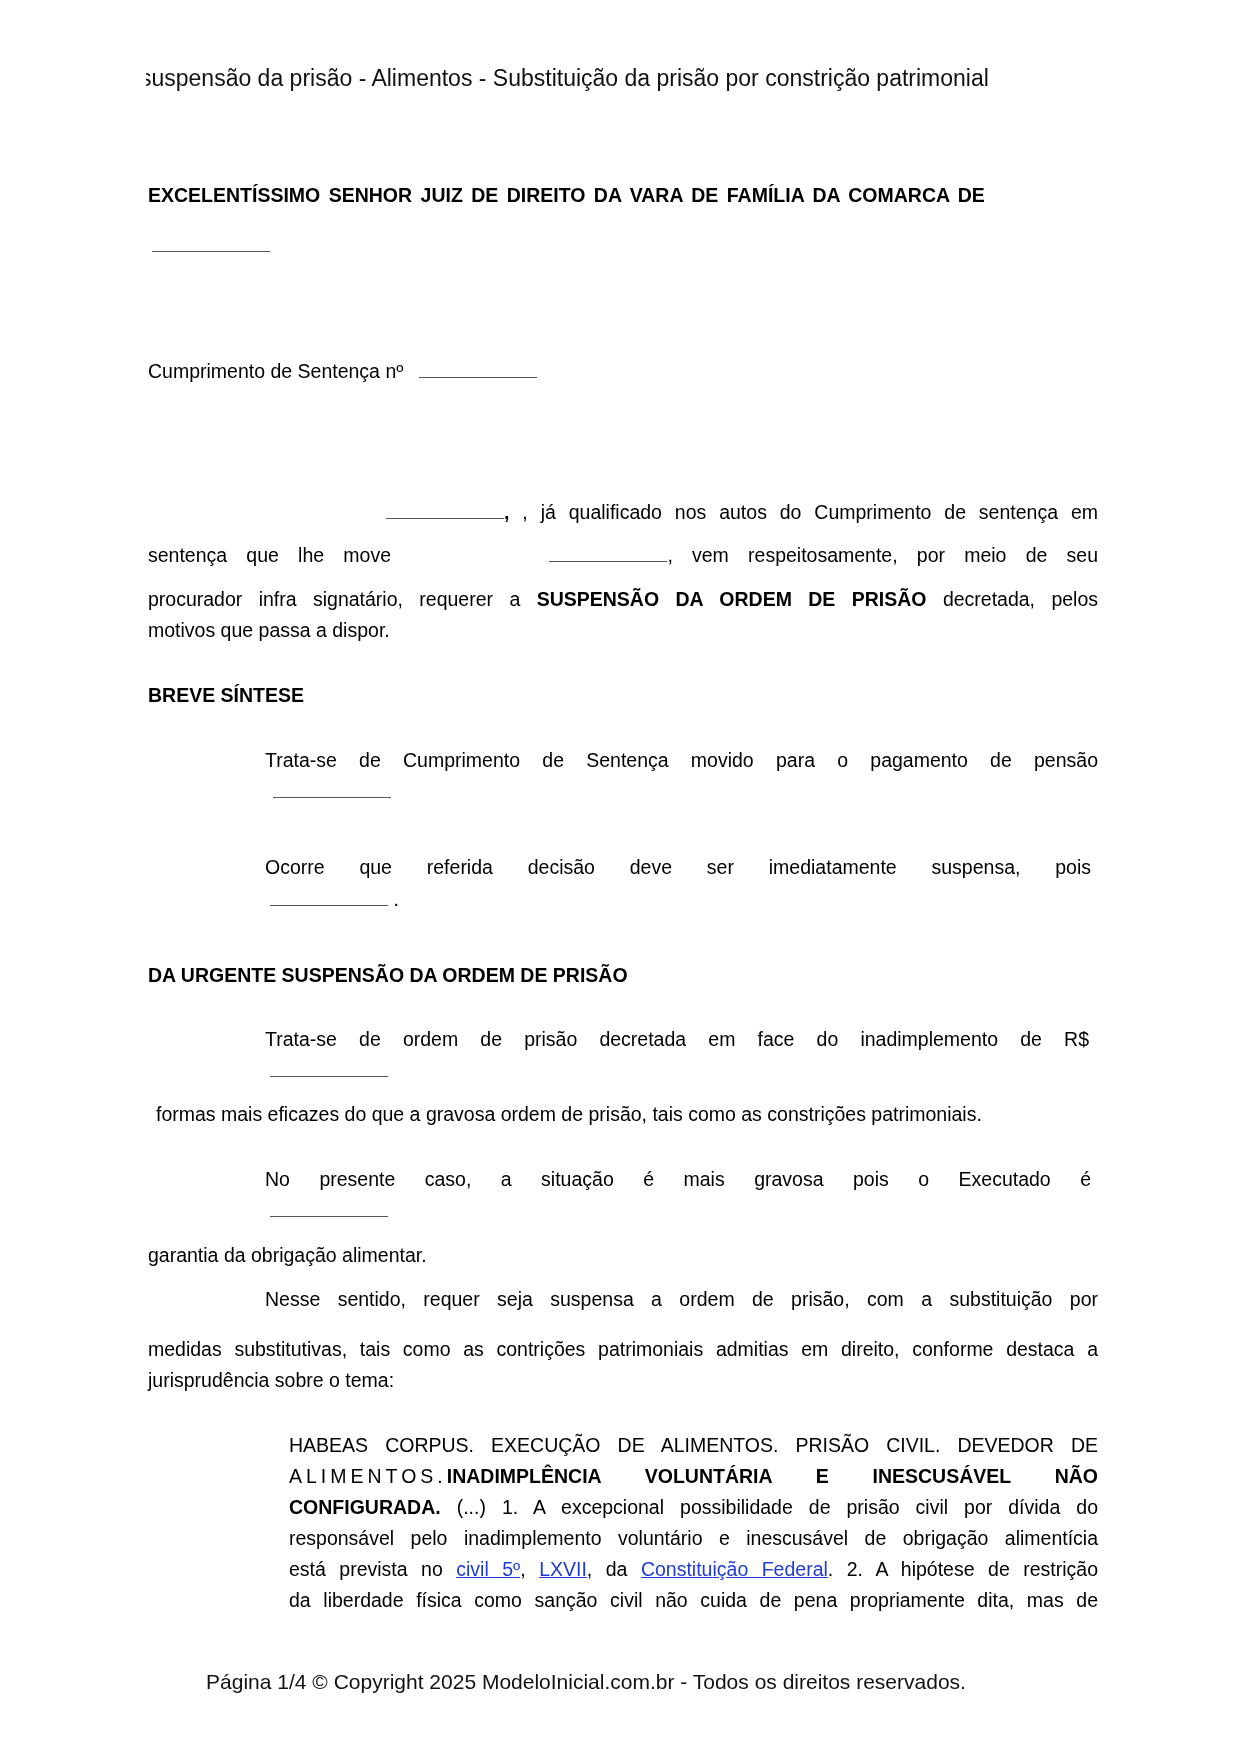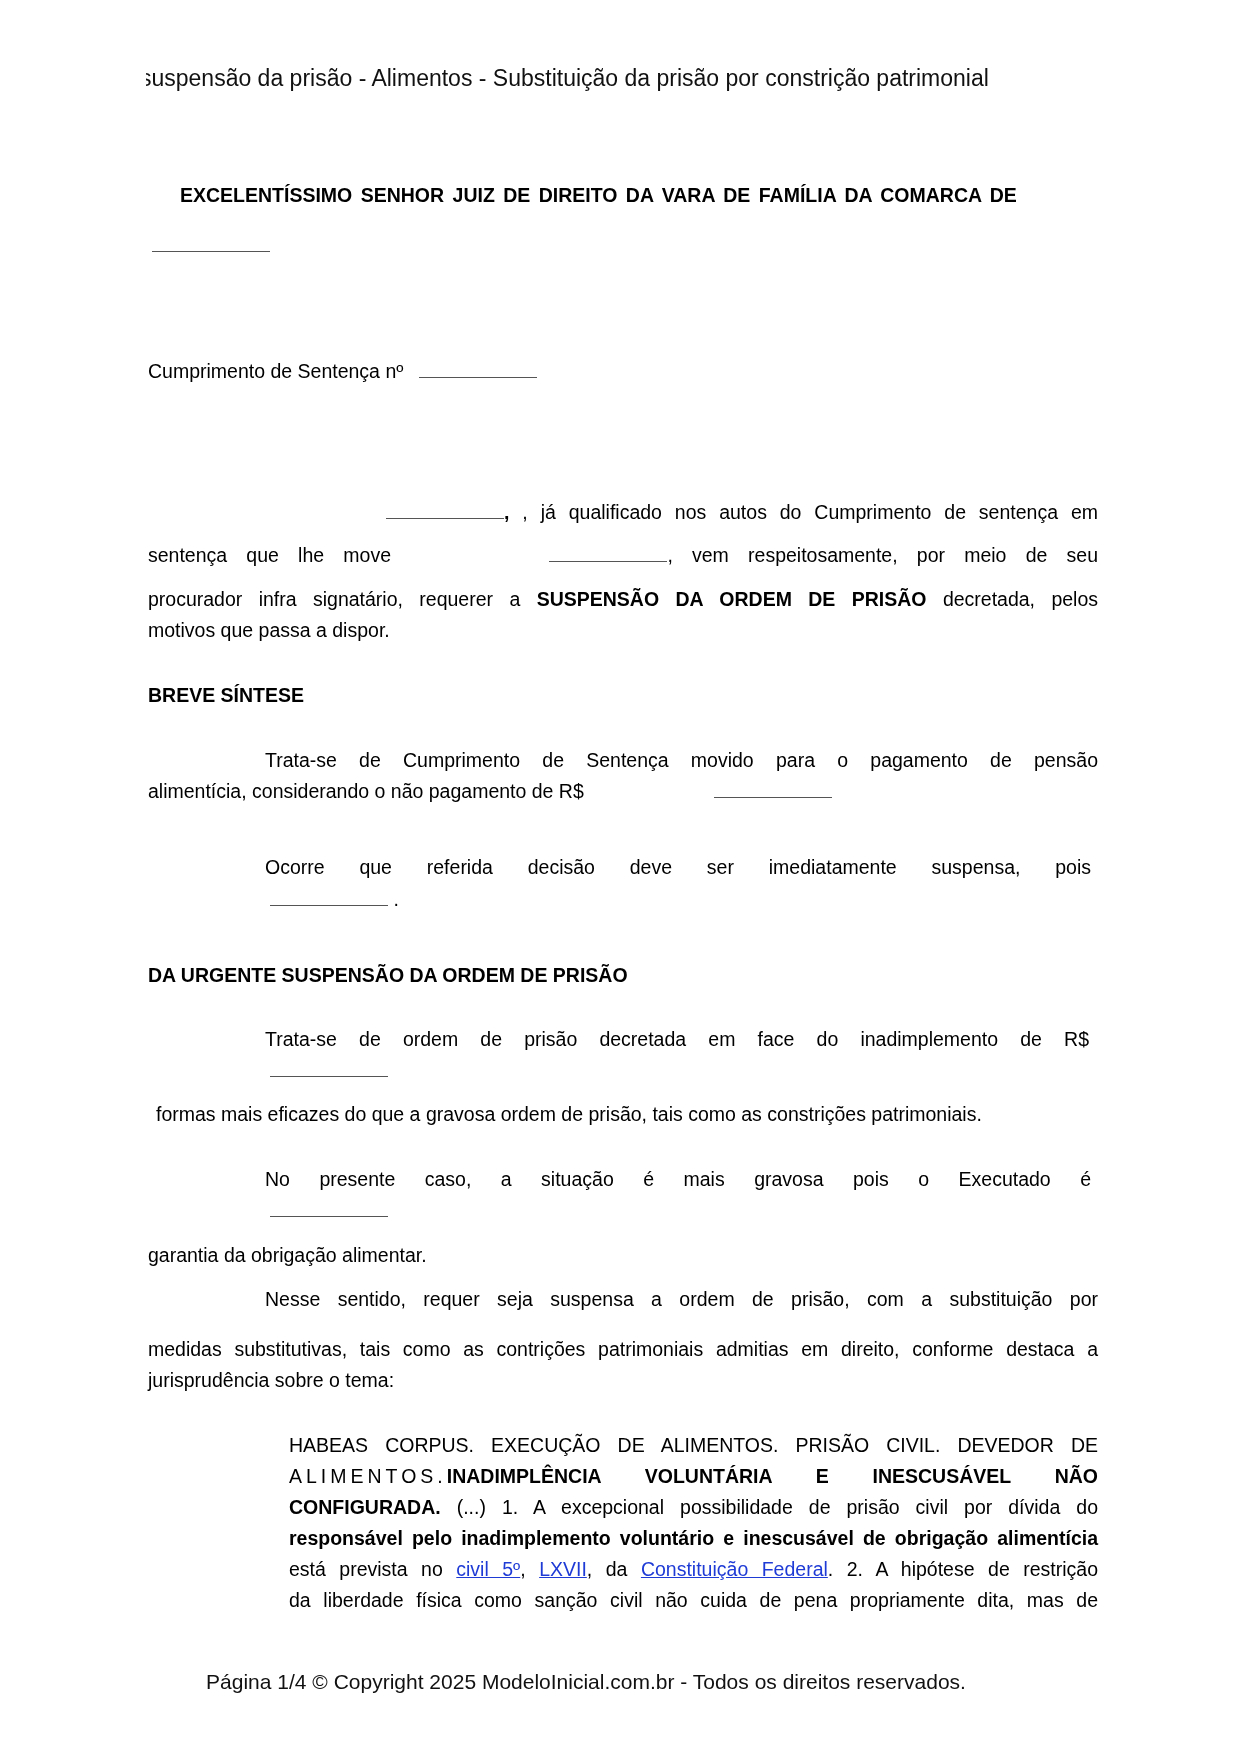--- a/index.html
+++ b/index.html
@@ -6,21 +6,21 @@
   body { width: 1240px; height: 1754px; position: relative; overflow: hidden;
          font-family: "Liberation Sans", sans-serif; color: #000; }
   .header { position: absolute; left: 146px; top: 60px; width: 946px; height: 36px;
             overflow: hidden; white-space: nowrap; }
   .header span { display: inline-block; margin-left: -116px; font-size: 23px; line-height: 36px; color: #111; }
   .abs { position: absolute; }
   .blank { display: inline-block; border-bottom: 1px solid #555; height: 0; vertical-align: baseline; }
   .t { font-size: 19.5px; line-height: 30px; }
   .b { font-weight: bold; }
   .just { text-align: justify; text-align-last: justify; }
-  .title { left: 148px; top: 184px; width: 942px; font-size: 19.5px; font-weight: bold; white-space: nowrap; word-spacing: 3px; margin-left: 32px; }
+  .title { left: 148px; top: 184px; width: 942px; font-size: 19.5px; font-weight: bold; white-space: nowrap; word-spacing: 3px; }
   .link { color: #1a0dab; color: #1f3bd6; text-decoration: underline; }
   .footer { position: absolute; top: 1670px; left: 0; width: 1172px; text-align: center; font-size: 21px; color: #111; }
   .spaced { letter-spacing: 4px; }
 </style>
 </head>
 <body>
 
 <div class="header">
   <span>Pedido de suspensão da prisão - Alimentos - Substituição da prisão por constrição patrimonial</span>
 </div>
@@ -47,21 +47,20 @@
 <div class="abs t just" style="left:148px;top:584px;width:950px;">
   <span>procurador infra signatário, requerer a</span>
   <b>SUSPENSÃO DA ORDEM DE PRISÃO</b>
   <span>decretada, pelos</span>
 </div>
 <div class="abs t" style="left:148px;top:615px;">motivos que passa a dispor.</div>
 
 <div class="abs t b" style="left:148px;top:680px;">BREVE SÍNTESE</div>
 <div class="abs t just" style="left:265px;top:745px;width:833px;">Trata-se de Cumprimento de Sentença movido para o pagamento de pensão</div>
 <div class="abs t" style="left:148px;top:776px;">
-  <span>alimentícia, considerando o não pagamento de R$</span>
   <span class="blank" style="width:118px;margin-left:125px;"></span>
 </div>
 <div class="abs t just" style="left:265px;top:852px;width:826px;">Ocorre que referida decisão deve ser imediatamente suspensa, pois</div>
 <div class="abs t" style="left:270px;top:884px;">
   <span class="blank" style="width:118px;"></span>
   <span>.</span>
 </div>
 
 <div class="abs t b" style="left:148px;top:960px;">DA URGENTE SUSPENSÃO DA ORDEM DE PRISÃO</div>
 <div class="abs t just" style="left:265px;top:1024px;width:824px;">Trata-se de ordem de prisão decretada em face do inadimplemento de R$</div>
@@ -81,21 +80,21 @@
 <div class="abs t" style="left:148px;top:1365px;">jurisprudência sobre o tema:</div>
 
 <div class="abs t just" style="left:289px;top:1430px;width:809px;">HABEAS CORPUS. EXECUÇÃO DE ALIMENTOS. PRISÃO CIVIL. DEVEDOR DE</div>
 <div class="abs t just" style="left:289px;top:1461px;width:809px;">
   <span class="spaced">ALIMENTOS.</span><b>INADIMPLÊNCIA VOLUNTÁRIA E INESCUSÁVEL NÃO</b>
 </div>
 <div class="abs t just" style="left:289px;top:1492px;width:809px;">
   <b>CONFIGURADA.</b>
   <span>(...) 1. A excepcional possibilidade de prisão civil por dívida do</span>
 </div>
-<div class="abs t just" style="left:289px;top:1523px;width:809px;font-weight:bold;">responsável pelo inadimplemento voluntário e inescusável de obrigação alimentícia</div>
+<div class="abs t just" style="left:289px;top:1523px;width:809px;">responsável pelo inadimplemento voluntário e inescusável de obrigação alimentícia</div>
 <div class="abs t just" style="left:289px;top:1554px;width:809px;">
   <span>está prevista no</span>
   <a class="link">civil 5º</a><span>,</span>
   <a class="link">LXVII</a><span>, da</span>
   <a class="link">Constituição Federal</a><span>. 2. A hipótese de restrição</span>
 </div>
 <div class="abs t just" style="left:289px;top:1585px;width:809px;">da liberdade física como sanção civil não cuida de pena propriamente dita, mas de</div>
 
 <div class="footer">Página 1/4 © Copyright 2025 ModeloInicial.com.br - Todos os direitos reservados.</div>
 

